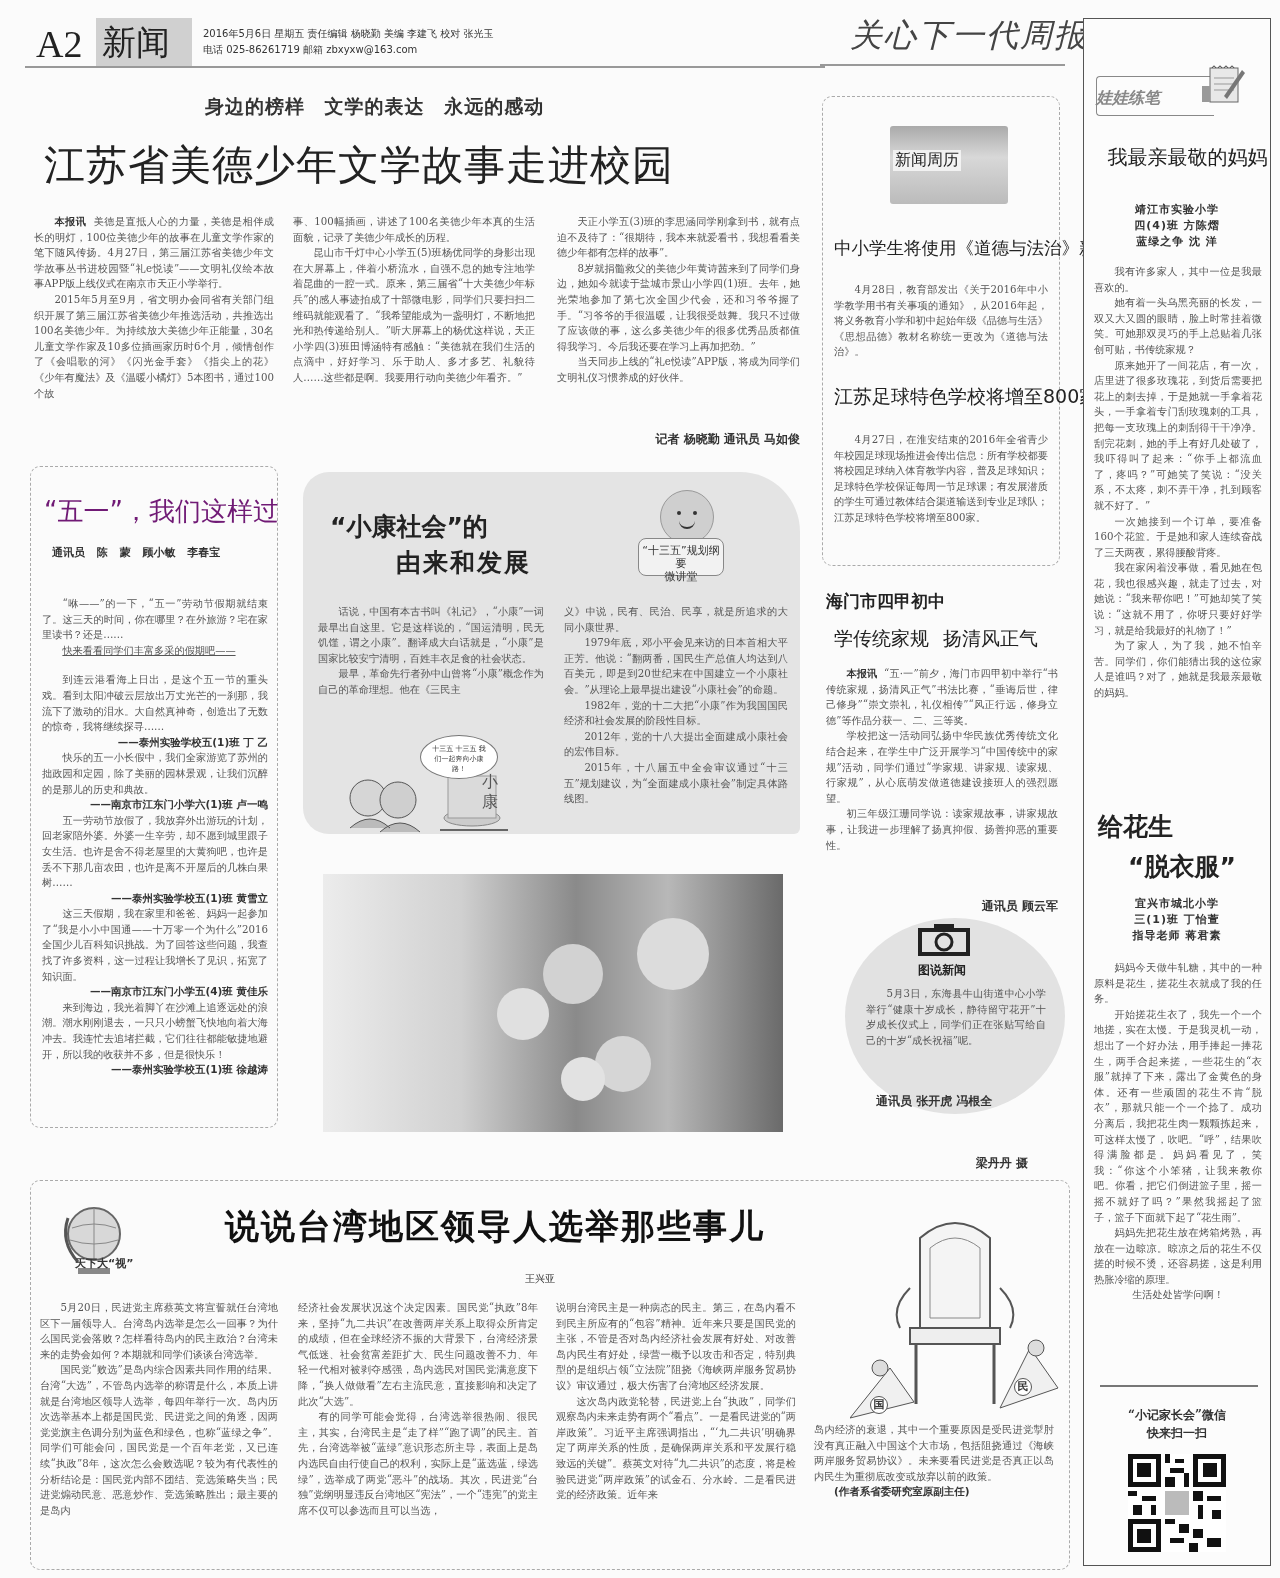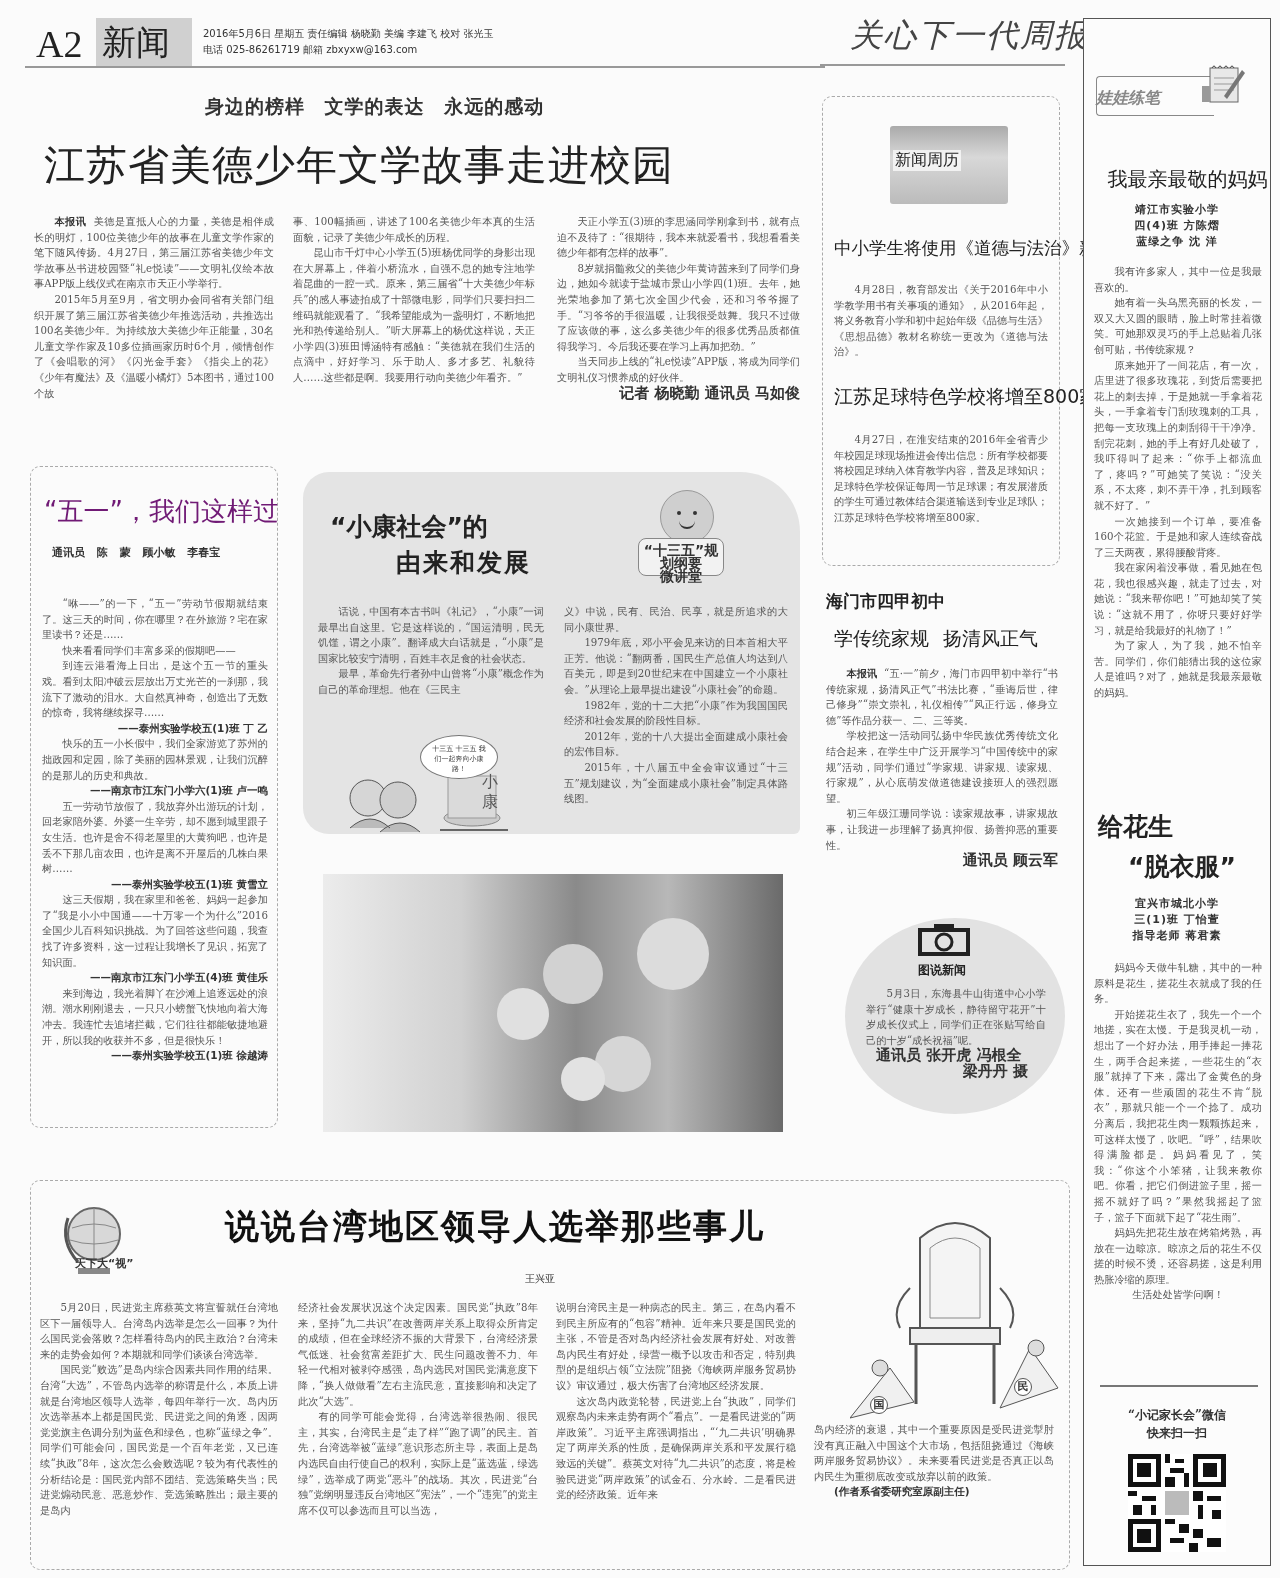--- a/index.html
+++ b/index.html
@@ -18,21 +18,21 @@
   #header-meta { left: 203px; top: 26px; font-size: 10px; line-height: 16px; color: #333; }
   #header-rule { left: 25px; top: 66px; width: 218px; height: 2px; background: #999; }
   #header-rule2 { left: 190px; top: 66px; width: 635px; height: 2px; background: #999; }
   #masthead { left: 850px; top: 14px; font-family: "DejaVu Serif", serif; font-size: 32px; color: #444; font-style: italic; letter-spacing: 2px; }
   #masthead-rule { left: 820px; top: 64px; width: 245px; height: 2px; background: #999; }
 
   #kicker { left: 205px; top: 94px; font-family: "DejaVu Serif", serif; font-weight: bold; font-size: 19px; color: #333; letter-spacing: 1px; word-spacing: 12px; }
   #main-title { left: 44px; top: 138px; font-size: 41px; color: #222; letter-spacing: 1px; }
 
   .col { position: absolute; }
-  .byline { font-weight: bold; font-family: "DejaVu Sans", sans-serif; font-size: 15px; color: #333; text-align: right; }
+  .byline { font-weight: bold; font-family: "DejaVu Sans", sans-serif; font-size: 12px; color: #333; text-align: right; margin-top: 46px; }
 
   
   #calendar-box { left: 822px; top: 96px; width: 238px; height: 470px; border: 1px dashed #aaa; border-radius: 10px; }
   #calendar-banner { left: 890px; top: 126px; width: 118px; height: 78px; background: linear-gradient(180deg,#aaa 0%,#d8d8d8 40%,#bbb 100%); border-radius: 3px; }
   #calendar-banner-label { left: 893px; top: 150px; font-size: 16px; color: #222; background: rgba(255,255,255,.7); padding: 0 2px; }
   .side-headline { font-size: 17.5px; color: #222; }
 
   
   #sidebar { left: 1083px; top: 18px; width: 188px; height: 1548px; border: 1px solid #555; background: #fcfcfc; }
   #sidebar-logo { left: 1096px; top: 76px; width: 118px; height: 40px; border-left: 1px solid #888; border-top: 1px solid #888; border-bottom: 1px solid #888; border-radius: 4px 0 0 4px; }
@@ -45,21 +45,21 @@
   #wuyi-box { left: 30px; top: 466px; width: 248px; height: 662px; border: 1px dashed #aaa; border-radius: 10px; }
   #wuyi-title { left: 44px; top: 494px; font-size: 26px; color: #701a75; }
   #wuyi-byline { left: 52px; top: 545px; font-size: 11px; font-weight: bold; color: #333; word-spacing: 8px; }
   .sig { font-weight: bold; font-family: "DejaVu Sans", sans-serif; font-size: 10.5px; color: #333; text-align: right; }
 
   
   #xk-panel { left: 303px; top: 472px; width: 497px; height: 362px; background: #e4e4e4; border-radius: 26px 60px 6px 26px; }
   #xk-title1 { left: 330px; top: 510px; font-size: 25px; font-weight: bold; color: #222; }
   #xk-title2 { left: 396px; top: 546px; font-size: 25px; font-weight: bold; color: #222; letter-spacing: 2px; text-align: right; }
   #baby-head { left: 660px; top: 490px; width: 54px; height: 54px; border-radius: 50%; background: #cfcfcf; border: 1px solid #999; }
-  #baby-sign { left: 638px; top: 538px; width: 86px; height: 38px; background: #f2f2f2; border: 1px solid #888; border-radius: 8px; font-size: 14px; font-weight: bold; text-align: center; line-height: 13px; padding-top: 5px; color: #333; }
+  #baby-sign { left: 638px; top: 538px; width: 86px; height: 38px; background: #f2f2f2; border: 1px solid #888; border-radius: 8px; font-size: 11px; font-weight: normal; text-align: center; line-height: 13px; padding-top: 5px; color: #333; }
   #cartoon { left: 340px; top: 738px; width: 170px; height: 96px; }
   #speech { left: 420px; top: 735px; width: 78px; height: 44px; border: 1px solid #777; border-radius: 50%; background: #fff; font-size: 7px; line-height: 10px; text-align: center; padding: 8px 8px 0; color: #333; }
 
   
   #photo { left: 323px; top: 874px; width: 460px; height: 258px; background: linear-gradient(90deg,#ececec 0%,#d0d0d0 30%,#8a8a8a 55%,#b8b8b8 75%,#6a6a6a 100%); }
 
   
   #pic-bubble { left: 845px; top: 918px; width: 220px; height: 196px; border-radius: 50%; background: #e2e2e2; }
   #camera-icon { left: 918px; top: 922px; width: 52px; height: 34px; }
   #pic-label { left: 918px; top: 962px; font-size: 12px; font-weight: bold; color: #222; }
@@ -127,21 +127,21 @@
 <svg class="abs" id="notepad-icon" viewBox="0 0 46 44">
   <rect x="10" y="6" width="28" height="34" fill="#e8e8e8" stroke="#666"></rect>
   <line x1="14" y1="16" x2="34" y2="16" stroke="#999"></line>
     <line x1="14" y1="22" x2="34" y2="22" stroke="#999"></line>
     <line x1="14" y1="28" x2="34" y2="28" stroke="#999"></line>
   <path d="M12 6 q2 -4 4 0 M18 6 q2 -4 4 0 M24 6 q2 -4 4 0 M30 6 q2 -4 4 0" stroke="#444" fill="none"></path>
   <path d="M24 34 L42 8 L45 11 L27 37 Z" fill="#777"></path>
   <rect x="2" y="24" width="8" height="16" fill="#999"></rect>
 </svg>
 
-<div class="abs sb-title" style="top:166px;padding-left:21px;">我最亲最敬的妈妈</div>
+<div class="abs sb-title" style="top:144px;padding-left:21px;">我最亲最敬的妈妈</div>
 <div class="abs sb-author" style="top:202px;">
   <div>靖江市实验小学</div>
   <div>四(4)班  方陈熠</div>
   <div>蓝绿之争  沈  洋</div>
 </div>
 <div class="abs body-text" style="left:1094px;top:264px;width:168px;">
   <p>我有许多家人，其中一位是我最喜欢的。</p>
   <p>她有着一头乌黑亮丽的长发，一双又大又圆的眼睛，脸上时常挂着微笑。可她那双灵巧的手上总贴着几张创可贴，书传统家规？</p>
   <p>原来她开了一间花店，有一次，店里进了很多玫瑰花，到货后需要把花上的刺去掉，于是她就一手拿着花头，一手拿着专门刮玫瑰刺的工具，把每一支玫瑰上的刺刮得干干净净。刮完花刺，她的手上有好几处破了，我吓得叫了起来：“你手上都流血了，疼吗？”可她笑了笑说：“没关系，不太疼，刺不弄干净，扎到顾客就不好了。”</p>
   <p>一次她接到一个订单，要准备160个花篮。于是她和家人连续奋战了三天两夜，累得腰酸背疼。</p>
@@ -205,21 +205,21 @@
       <rect x="13" y="19" width="2" height="2"></rect>
   </g>
   <rect x="8" y="8" width="5" height="5" fill="#bbb"></rect>
 </svg>
 
 <div class="abs" id="wuyi-box"></div>
 <div class="abs" id="wuyi-title">“五一”，我们这样过</div>
 <div class="abs" id="wuyi-byline">通讯员  陈  蒙  顾小敏  李春宝</div>
 <div class="abs body-text" style="left:42px;top:596px;width:226px;">
   <p>“咻——”的一下，“五一”劳动节假期就结束了。这三天的时间，你在哪里？在外旅游？宅在家里读书？还是……</p>
-  <p style="">快来看看同学们丰富多采的假期吧——</p>
+  <p style="margin-bottom:14px;text-decoration:underline;">快来看看同学们丰富多采的假期吧——</p>
   <p>到连云港看海上日出，是这个五一节的重头戏。看到太阳冲破云层放出万丈光芒的一刹那，我流下了激动的泪水。大自然真神奇，创造出了无数的惊奇，我将继续探寻……</p>
   <div class="sig">——泰州实验学校五(1)班  丁  乙</div>
   <p>快乐的五一小长假中，我们全家游览了苏州的拙政园和定园，除了美丽的园林景观，让我们沉醉的是那儿的历史和典故。</p>
   <div class="sig">——南京市江东门小学六(1)班  卢一鸣</div>
   <p>五一劳动节放假了，我放弃外出游玩的计划，回老家陪外婆。外婆一生辛劳，却不愿到城里跟子女生活。也许是舍不得老屋里的大黄狗吧，也许是丢不下那几亩农田，也许是离不开屋后的几株白果树……</p>
   <div class="sig">——泰州实验学校五(1)班  黄雪立</div>
   <p>这三天假期，我在家里和爸爸、妈妈一起参加了“我是小小中国通——十万零一个为什么”2016全国少儿百科知识挑战。为了回答这些问题，我查找了许多资料，这一过程让我增长了见识，拓宽了知识面。</p>
   <div class="sig">——南京市江东门小学五(4)班  黄佳乐</div>
   <p>来到海边，我光着脚丫在沙滩上追逐远处的浪潮。潮水刚刚退去，一只只小螃蟹飞快地向着大海冲去。我连忙去追堵拦截，它们往往都能敏捷地避开，所以我的收获并不多，但是很快乐！</p>
   <div class="sig">——泰州实验学校五(1)班  徐越涛</div>

